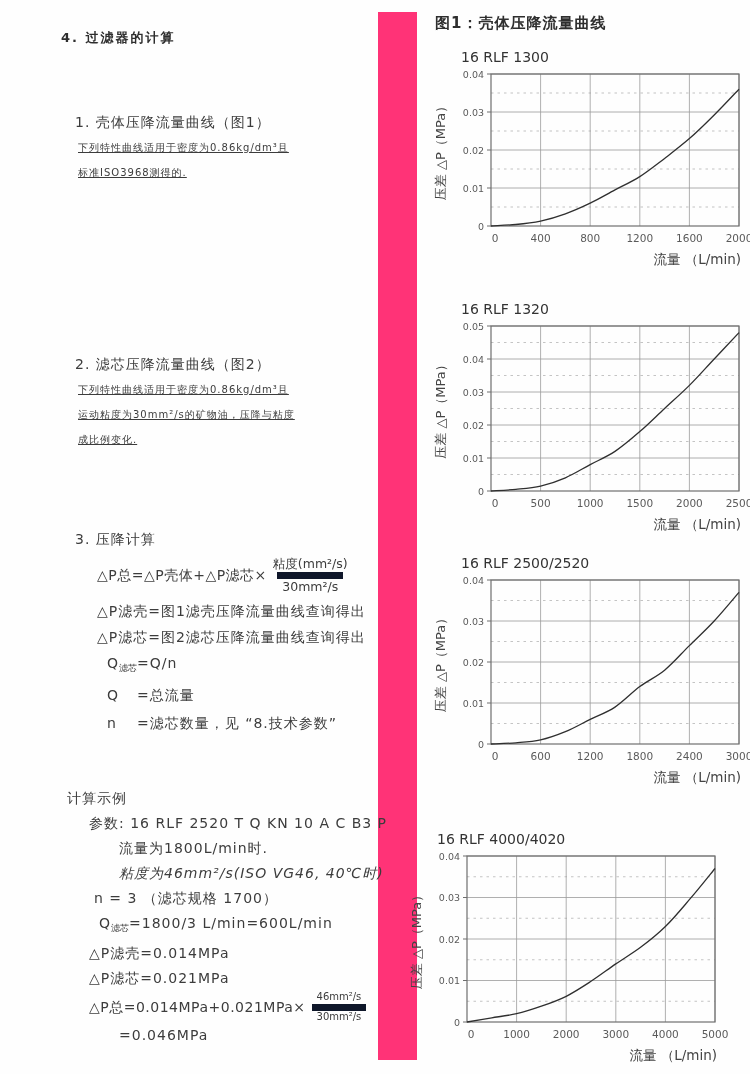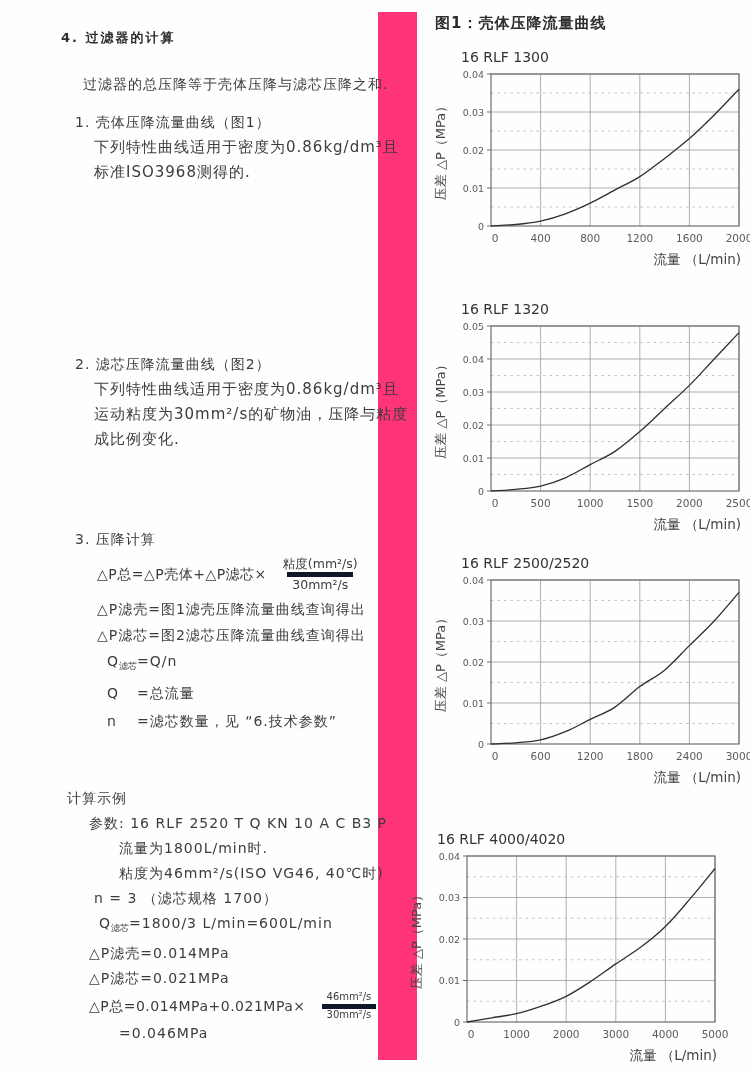--- a/index.html
+++ b/index.html
@@ -3,43 +3,42 @@
 <meta charset="utf-8">
 <style>
   html,body{margin:0;padding:0;background:#ffffff;}
   .page{position:relative;width:750px;height:1074px;background:#fefefe;overflow:hidden;
         font-family:"DejaVu Sans",sans-serif;color:#3c3c3c;}
   .abs{position:absolute;padding-left:37px;}
   p{margin:0;}
   .h1{font-size:13px;letter-spacing:2px;color:#2e2e2e;}
   .txt{font-size:14px;line-height:25px;letter-spacing:1px;}
   .sec-title{font-size:14px;line-height:25px;letter-spacing:1px;}
-  .sec-line{font-size:15px;line-height:25px;letter-spacing:1px;margin-left:19px;}
+  .sec-line{font-size:10px;line-height:25px;letter-spacing:1px;margin-left:3px;text-decoration:underline;}
   .divider{width:2px;background:#ff3377;}
   .fig-title{font-size:15px;font-weight:bold;letter-spacing:1px;color:#2e2e2e;}
   .formula{display:flex;align-items:center;font-size:14px;letter-spacing:0.5px;}
   .frac{display:inline-flex;flex-direction:column;align-items:center;font-size:12.5px;
-        line-height:1.3;margin-left:16px;letter-spacing:0;}
-  .frac .den{border-top:5px solid #0f172a;padding:0 5px;}
+        line-height:1.3;margin-left:6px;letter-spacing:0;}
+  .frac .den{border-top:7px solid #0f172a;padding:0 5px;}
   .frac.small{font-size:10px;line-height:1.25;}
   .subs{font-size:9px;vertical-align:-3px;letter-spacing:0;}
   .def-row{display:flex;font-size:14px;line-height:28px;letter-spacing:1px;}
   .def-row .term{width:30px;}
   svg text{font-family:"DejaVu Sans",sans-serif;}
 </style>
 </head>
 <body>
 
 <div class="page">
 
   <div class="abs divider" style="left:378px;top:12px;height:1048px;"></div>
 
   <h1 class="abs h1" style="left:24px;top:20px;">4. 过滤器的计算</h1>
 
-  <p class="abs txt" style="left:46px;top:72px;">过滤器的总压降等于壳体压降与滤芯压降之和.</p>
 
   <div class="abs" style="left:38px;top:110px;">
     <p class="sec-title">1. 壳体压降流量曲线（图1）</p>
     <p class="sec-line">下列特性曲线适用于密度为0.86kg/dm³且</p>
     <p class="sec-line">标准ISO3968测得的.</p>
   </div>
 
   <div class="abs" style="left:38px;top:352px;">
     <p class="sec-title">2. 滤芯压降流量曲线（图2）</p>
     <p class="sec-line">下列特性曲线适用于密度为0.86kg/dm³且</p>
@@ -60,29 +59,29 @@
     <p class="txt" style="margin-left:22px;line-height:26px;">△P滤芯=图2滤芯压降流量曲线查询得出</p>
     <p class="txt" style="margin-left:32px;line-height:26px;">
       <span>Q</span><span class="subs">滤芯</span><span>=Q/n</span>
     </p>
     <div class="def-row" style="margin-left:32px;">
       <span class="term">Q</span>
       <span>=总流量</span>
     </div>
     <div class="def-row" style="margin-left:32px;">
       <span class="term">n</span>
-      <span>=滤芯数量，见 “6.技术参数”</span>
+      <span>=滤芯数量，见 “8.技术参数”</span>
     </div>
   </div>
 
   <div class="abs" style="left:30px;top:786px;">
     <p class="txt">计算示例</p>
     <p class="txt" style="margin-left:22px;">参数: 16 RLF 2520 T Q KN 10 A C B3 P</p>
     <p class="txt" style="margin-left:52px;">流量为1800L/min时.</p>
-    <p class="txt" style="margin-left:52px;">粘度为46mm²/s(ISO VG46, 40℃时)</p>
+    <p class="txt" style="margin-left:52px;font-style:italic;">粘度为46mm²/s(ISO VG46, 40℃时)</p>
     <p class="txt" style="margin-left:27px;">n = 3 （滤芯规格 1700）</p>
     <p class="txt" style="margin-left:32px;">
       <span>Q</span><span class="subs">滤芯</span><span>=1800/3 L/min=600L/min</span>
     </p>
     <p class="txt" style="margin-left:22px;">△P滤壳=0.014MPa</p>
     <p class="txt" style="margin-left:22px;">△P滤芯=0.021MPa</p>
     <div class="formula" style="margin-left:22px;line-height:25px;">
       <span>△P总=0.014MPa+0.021MPa×</span>
       <span class="frac small">
         <span class="num">46mm²/s</span>

